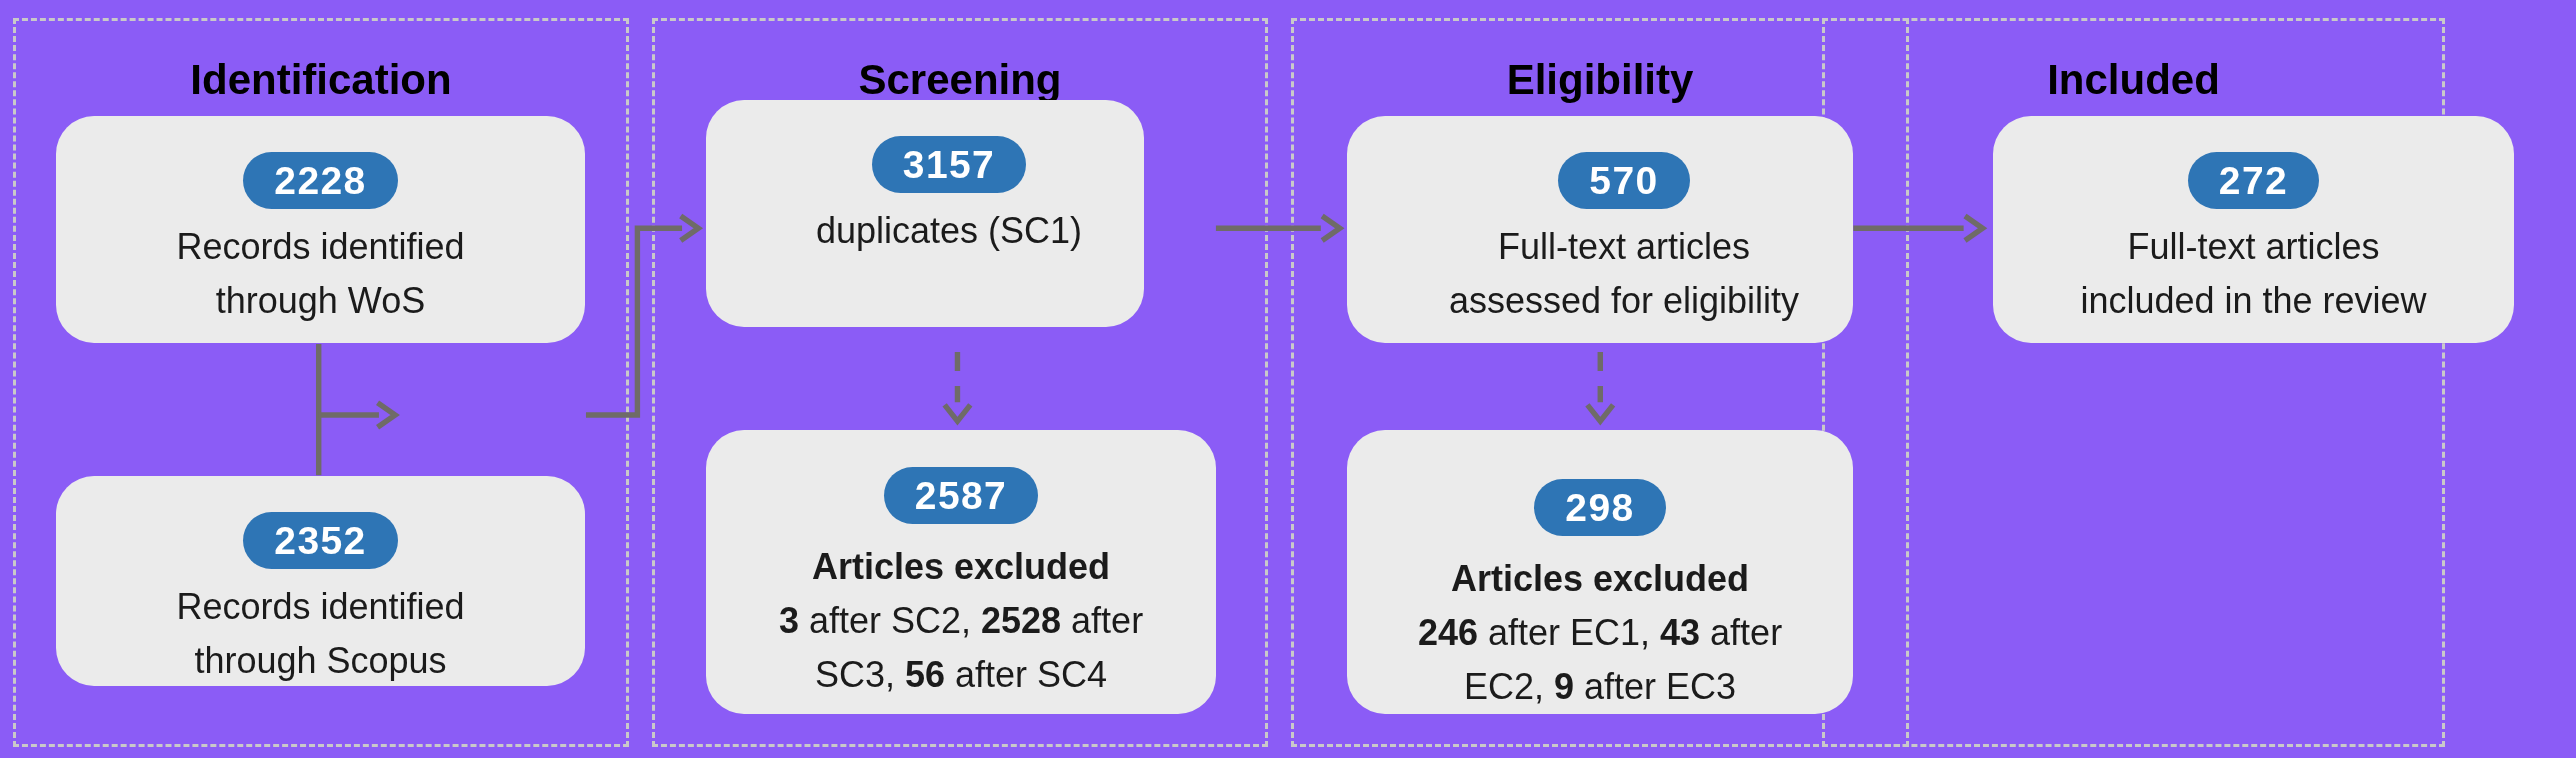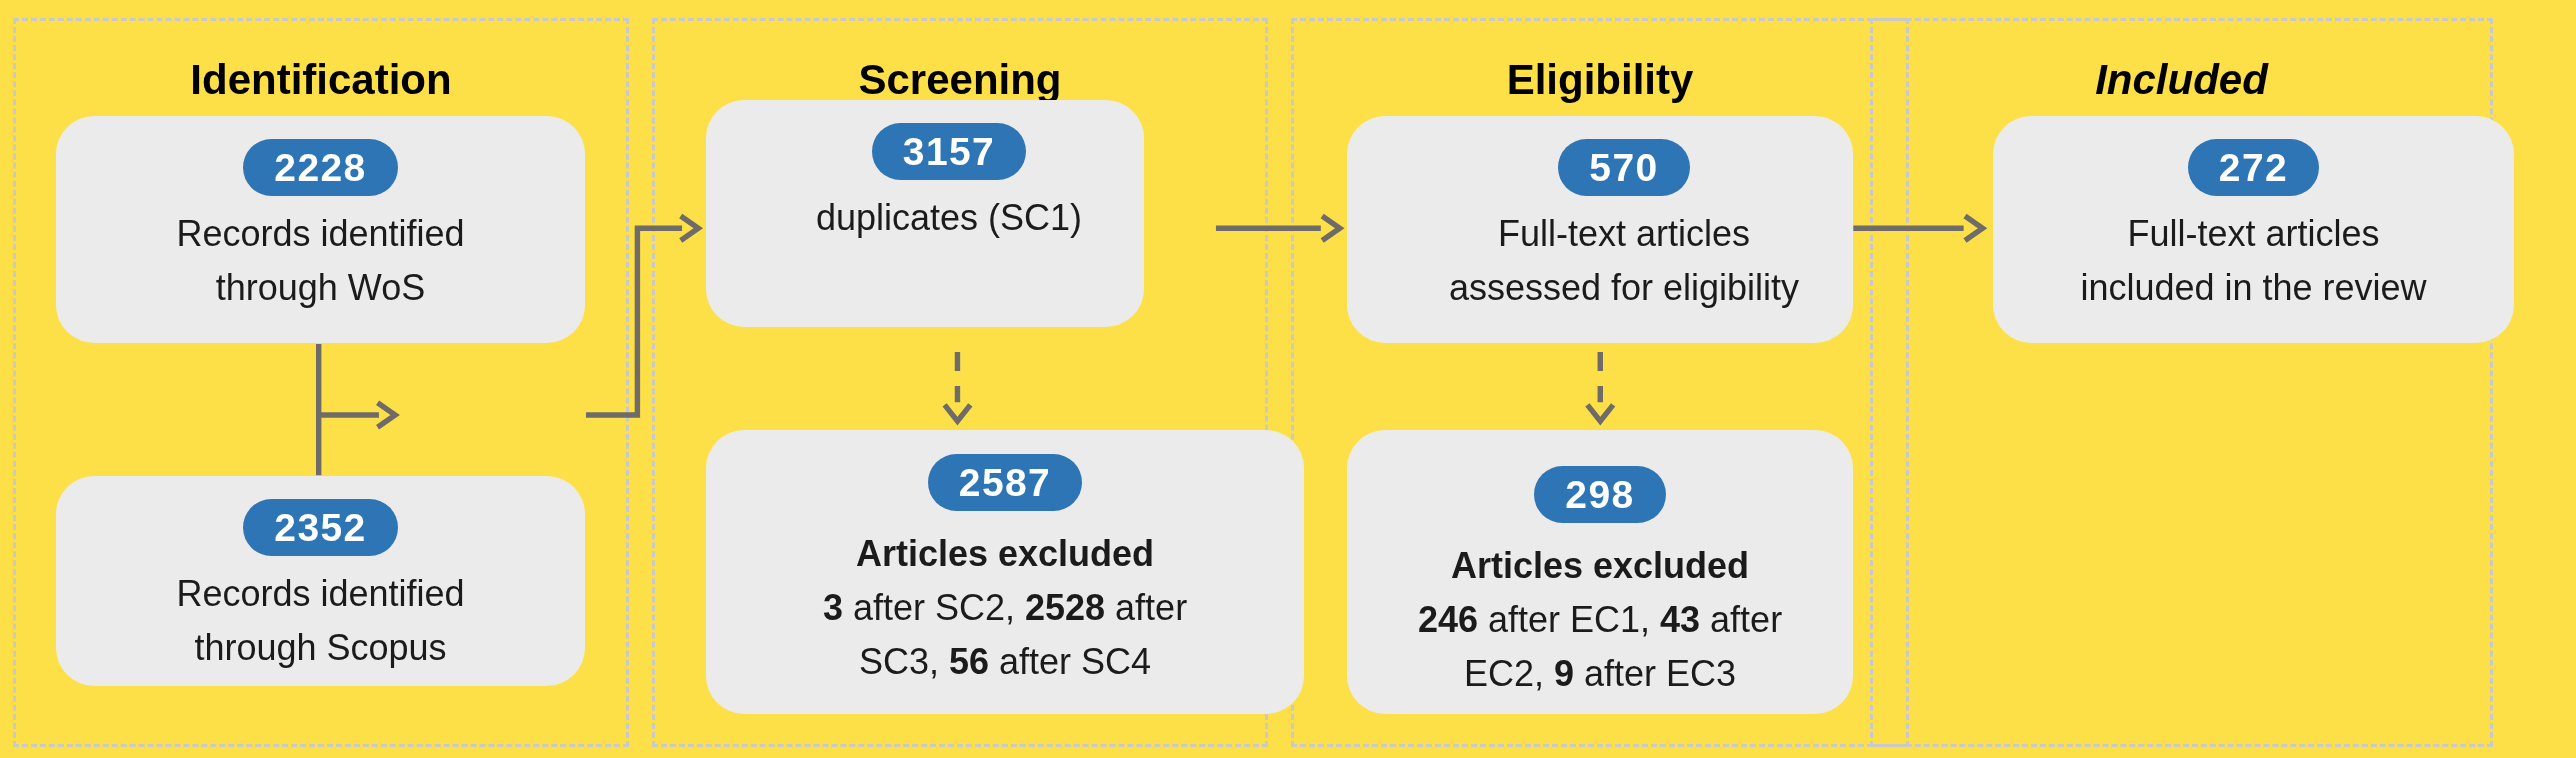--- a/index.html
+++ b/index.html
@@ -5,21 +5,21 @@
   :root{
     --accent_blue:#2e75b5;
     --box_fill:#ebebeb;
     --connector_gray:#6f6b68;
     --dashed_border_gray:#c9c9c9;
     --text_dark:#1b1b1b;
     --badge_text:#ffffff;
   }
   html,body{margin:0;padding:0;background:#ffffff;}
   body{font-family:"Liberation Sans", sans-serif;}
-  .page{position:relative;width:2576px;height:759px;background:#fde047;overflow:hidden;}
+  .page{position:relative;width:2576px;height:759px;background:#8b5cf6;overflow:hidden;}
 
   .column{
     position:absolute;top:17.6px;height:729px;
     border:3.4px dashed var(--dashed_border_gray);
     box-sizing:border-box;
     background:transparent;
   }
   .column-header{
     position:absolute;left:0;right:0;top:35px;
     text-align:center;
@@ -37,20 +37,21 @@
   }
   .badge{
     display:inline-block;
     background:var(--accent_blue);
     color:var(--badge_text);
     height:57px;line-height:57px;
     border-radius:30px;
     padding:0 31px;
     font-size:39px;font-weight:700;letter-spacing:1.4px;
     text-align:center;
+    margin-top:13px;
   }
   .box-text{
     margin-top:10.8px;
     text-align:center;
     font-size:36px;line-height:54px;
     color:var(--text_dark);
   }
   .box-text .tline{white-space:nowrap;}
   .box-text .b{font-weight:700;}
 
@@ -94,21 +95,21 @@
 
   <div class="column" style="left:13px;width:616px;">
     <div class="column-header">Identification</div>
   </div>
   <div class="column" style="left:652px;width:616px;">
     <div class="column-header">Screening</div>
   </div>
   <div class="column" style="left:1291px;width:618px;">
     <div class="column-header">Eligibility</div>
   </div>
-  <div class="column" style="left:1870px;width:623px;font-style:italic;">
+  <div class="column" style="left:1822px;width:623px;">
     <div class="column-header">Included</div>
   </div>
 
   <div class="box" style="left:56px;top:116px;width:529px;height:227px;">
     <div class="badge">2228</div>
     <div class="box-text">
         <div class="tline"><span>Records identified</span></div>
         <div class="tline"><span>through WoS</span></div>
       </div>
   </div>
@@ -120,21 +121,21 @@
       </div>
   </div>
 
 
   <div class="box" style="left:706px;top:100px;width:438px;height:227px;padding-left:48px;">
     <div class="badge">3157</div>
     <div class="box-text">
         <div class="tline"><span>duplicates (SC1)</span></div>
       </div>
   </div>
-  <div class="box" style="left:706px;top:430px;width:598px;height:284px;padding-top:24px;">
+  <div class="box" style="left:706px;top:430px;width:510px;height:284px;padding-top:24px;">
     <div class="badge">2587</div>
     <div class="box-text" style="margin-top:16px;">
         <div class="tline"><span class="b">Articles excluded</span></div>
         <div class="tline"><span class="b">3</span><span> after SC2, </span><span class="b">2528</span><span> after</span></div>
         <div class="tline"><span>SC3, </span><span class="b">56</span><span> after SC4</span></div>
       </div>
   </div>
 
   <div class="box" style="left:1347px;top:116px;width:506px;height:227px;padding-left:48px;">
     <div class="badge">570</div>

